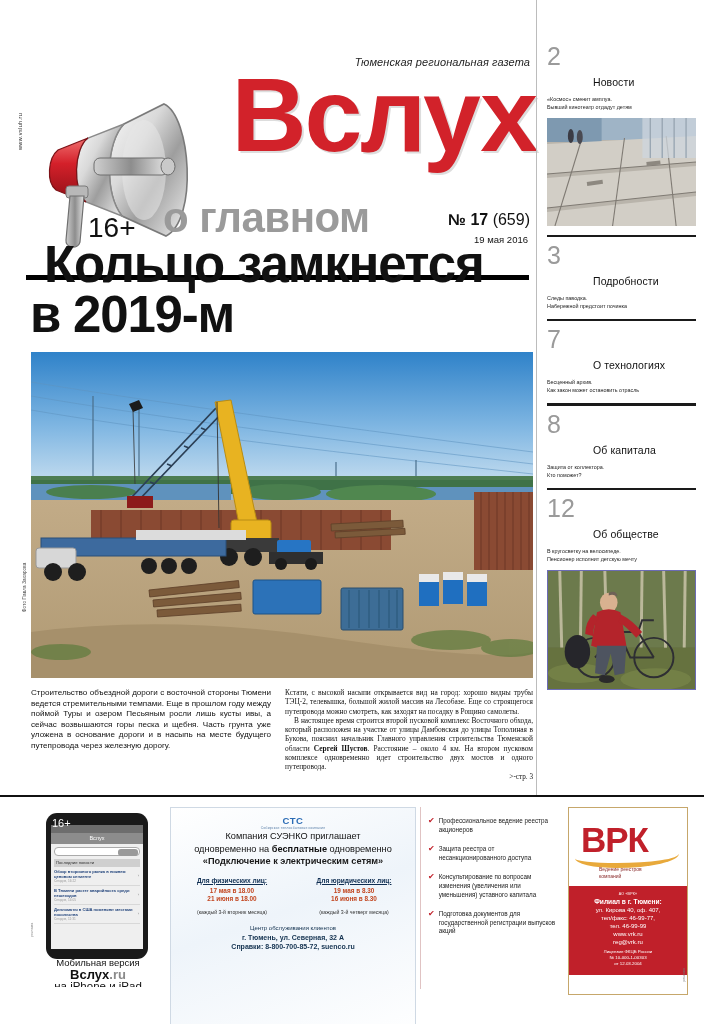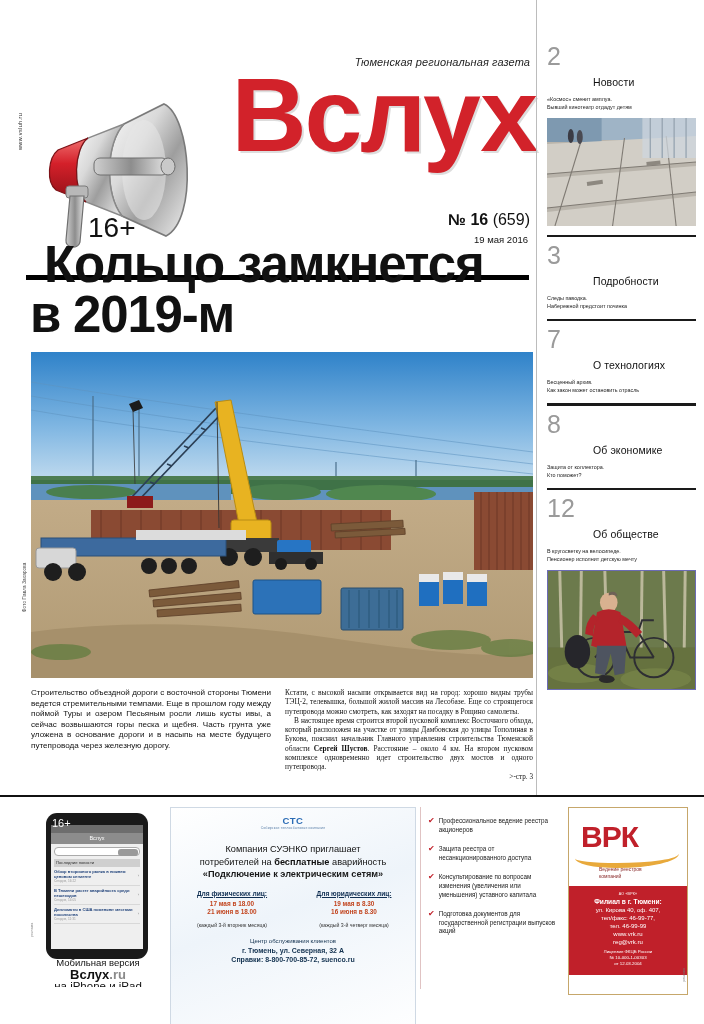--- a/index.html
+++ b/index.html
@@ -132,41 +132,41 @@
   .ad-mobile .plus16 { position:absolute; left:24px; top:10px; font-size:11px; color:#fff; font-weight:400; z-index:3; }
   .ad-side-code { position:absolute; left:2px; top:130px; font-size:3.6px; color:#888; transform:rotate(-90deg); transform-origin:0 0; white-space:nowrap; }
 
   
   .ad-suenko { left:170px; width:246px; height:234px; border:1px solid #cfd9e4; overflow:hidden;
                background:linear-gradient(160deg,#ffffff 0%,#eef4fa 45%,#ffffff 100%); }
   .su-logo { text-align:center; padding-top:7px; }
   .su-cts { font-size:9.5px; font-weight:700; color:#2b6cb5; letter-spacing:.5px; }
   .su-small { font-size:3.4px; color:#5a7fa8; letter-spacing:.2px; }
   .su-name { font-size:21px; font-weight:700; color:#1a5fae; letter-spacing:.4px; line-height:1.05; }
-  .su-h { text-align:center; font-size:9.2px; line-height:12.5px; color:#111; margin:13px 6px 0 6px; }
+  .su-h { text-align:center; font-size:9.2px; line-height:12.5px; color:#111; margin:0 6px 0 6px; }
   .su-h b { font-weight:700; }
   .su-h .q { font-weight:700; color:#1a1a1a; }
   .su-cols { display:flex; margin-top:9px; }
   .su-c { flex:1; text-align:center; }
   .su-c .hd { font-size:6.6px; font-weight:700; color:#0f2e52; text-decoration:underline; }
   .su-c .dt { font-size:6.4px; font-weight:700; color:#c2451f; margin-top:3px; line-height:8.5px; }
   .su-c .note { font-size:5.2px; color:#333; margin-top:5px; }
   .su-foot { text-align:center; margin-top:9px; font-size:6px; color:#12314f; line-height:9px; }
   .su-foot .b { font-weight:700; font-size:7px; }
 
   
   .ad-registry { left:420px; width:144px; height:182px; border-left:1px solid #e0c3c3; padding:10px 5px 0 7px; }
   .reg-item { display:flex; gap:4px; margin-bottom:11px; }
   .reg-check { color:#c0202a; font-size:8px; line-height:8.5px; flex:0 0 auto; }
   .reg-text { font-size:6.3px; line-height:8.6px; color:#1a1a1a; }
 
   
   .ad-vrk { left:568px; width:120px; height:188px; border:1px solid #c6a76b; overflow:hidden; background:#fff; }
   .vrk-top { height:78px; position:relative; background:#fff; }
-  .vrk-mark { position:absolute; left:12px; top:12px; font-size:30px; font-weight:700; color:#c0202a; letter-spacing:-1px;text-align:right; }
+  .vrk-mark { position:absolute; left:12px; top:12px; font-size:35px; font-weight:700; color:#c0202a; letter-spacing:-1px;text-align:right; }
   .vrk-swoosh { position:absolute; left:6px; top:36px; width:104px; height:24px;
                 border-bottom:5px solid #e8a93b; border-radius:0 0 60% 40%; }
   .vrk-sub { position:absolute; left:30px; top:58px; font-size:5px; color:#8a2b2b; line-height:7px; }
   .vrk-bot { background:#c0202a; color:#fff; padding:6px 4px 8px 4px; text-align:center; }
   .vrk-ao { font-size:3.6px; letter-spacing:.2px; }
   .vrk-br { font-size:6.6px; font-weight:700; margin-top:2px; }
   .vrk-addr { font-size:6px; line-height:8px; margin-top:1px; }
   .vrk-lic { font-size:4.4px; line-height:6px; margin-top:3px; }
   .vrk-code { position:absolute; right:1px; bottom:26px; font-size:3.4px; color:#777;
               transform:rotate(-90deg); transform-origin:100% 100%; white-space:nowrap; }
@@ -206,23 +206,24 @@
         <path d="M96 126 L60 112 C46 100 48 58 62 48 L98 34 C80 52 78 104 96 126 Z" fill="url(#gcone)" stroke="#8a8a8a" stroke-width="1.4"></path>
         <path d="M60 112 L30 100 C20 92 22 68 32 60 L62 48 C48 58 46 100 60 112 Z" fill="url(#gbody)" stroke="#7c1217" stroke-width="1.2"></path>
         <rect x="68" y="68" width="74" height="17" rx="6" fill="url(#ghandle)" stroke="#6f6f6f" stroke-width="1"></rect>
         <ellipse cx="142" cy="76.5" rx="7" ry="8.5" fill="#c9c9c9" stroke="#6f6f6f" stroke-width="1"></ellipse>
         <rect x="40" y="96" width="22" height="12" rx="3" fill="#b8b8b8" stroke="#7a7a7a" stroke-width="1"></rect>
         <path d="M44 106 L40 150 C39 158 52 160 54 152 L58 106 Z" fill="url(#ghandle)" stroke="#6f6f6f" stroke-width="1.2"></path>
       </svg>
 
       <div class="tagline">Тюменская региональная газета</div>
       <div class="logo-word">Вслух</div>
+      <div class="logo-sub">о главном</div>
       <div class="age-badge">16+</div>
       <div class="issue-no">
-        <b>№ 16</b>
+        <b>№ 17</b>
         <span>(659)</span>
       </div>
       <div class="issue-date">19 мая 2016</div>
       <div class="rule-thick"></div>
     </div>
 
     <h1 class="headline">
       <span class="l1">Кольцо замкнется</span>
       <span class="l2">в 2019-м</span>
     </h1>
@@ -432,21 +433,21 @@
       <div class="sb-cat">О технологиях</div>
       <div class="sb-desc">
         <div>Бесценный архив.</div>
         <div>Как закон может остановить отрасль</div>
       </div>
       <div class="sb-rule"></div>
     </div>
 
     <div class="sb-block">
       <div class="sb-num">8</div>
-      <div class="sb-cat">Об экономике</div>
+      <div class="sb-cat">Об капитала</div>
       <div class="sb-desc">
         <div>Защита от коллектора.</div>
         <div>Кто поможет?</div>
       </div>
       <div class="sb-rule"></div>
     </div>
 
     <div class="sb-block">
       <div class="sb-num">12</div>
       <div class="sb-cat">Об обществе</div>
@@ -527,21 +528,21 @@
       <div class="ad-side-code">реклама</div>
     </div>
 
     <div class="ad ad-suenko">
       <div class="su-logo">
         <div class="su-cts">СТС</div>
         <div class="su-small">Сибирская теплосбытовая компания</div>
       </div>
       <div class="su-h">
         <div>Компания СУЭНКО приглашает</div>
-        <div><span>потребителей на </span><b>бесплатные</b><span> аварийность</span></div>
+        <div><span>одновременно на </span><b>бесплатные</b><span> одновременно</span></div>
         <div class="q">«Подключение к электрическим сетям»</div>
       </div>
       <div class="su-cols">
         <div class="su-c">
           <div class="hd">Для физических лиц:</div>
           <div class="dt">
             <div>17 мая в 18.00</div>
             <div>21 июня в 18.00</div>
           </div>
           <div class="note">(каждый 3-й вторник месяца)</div>

